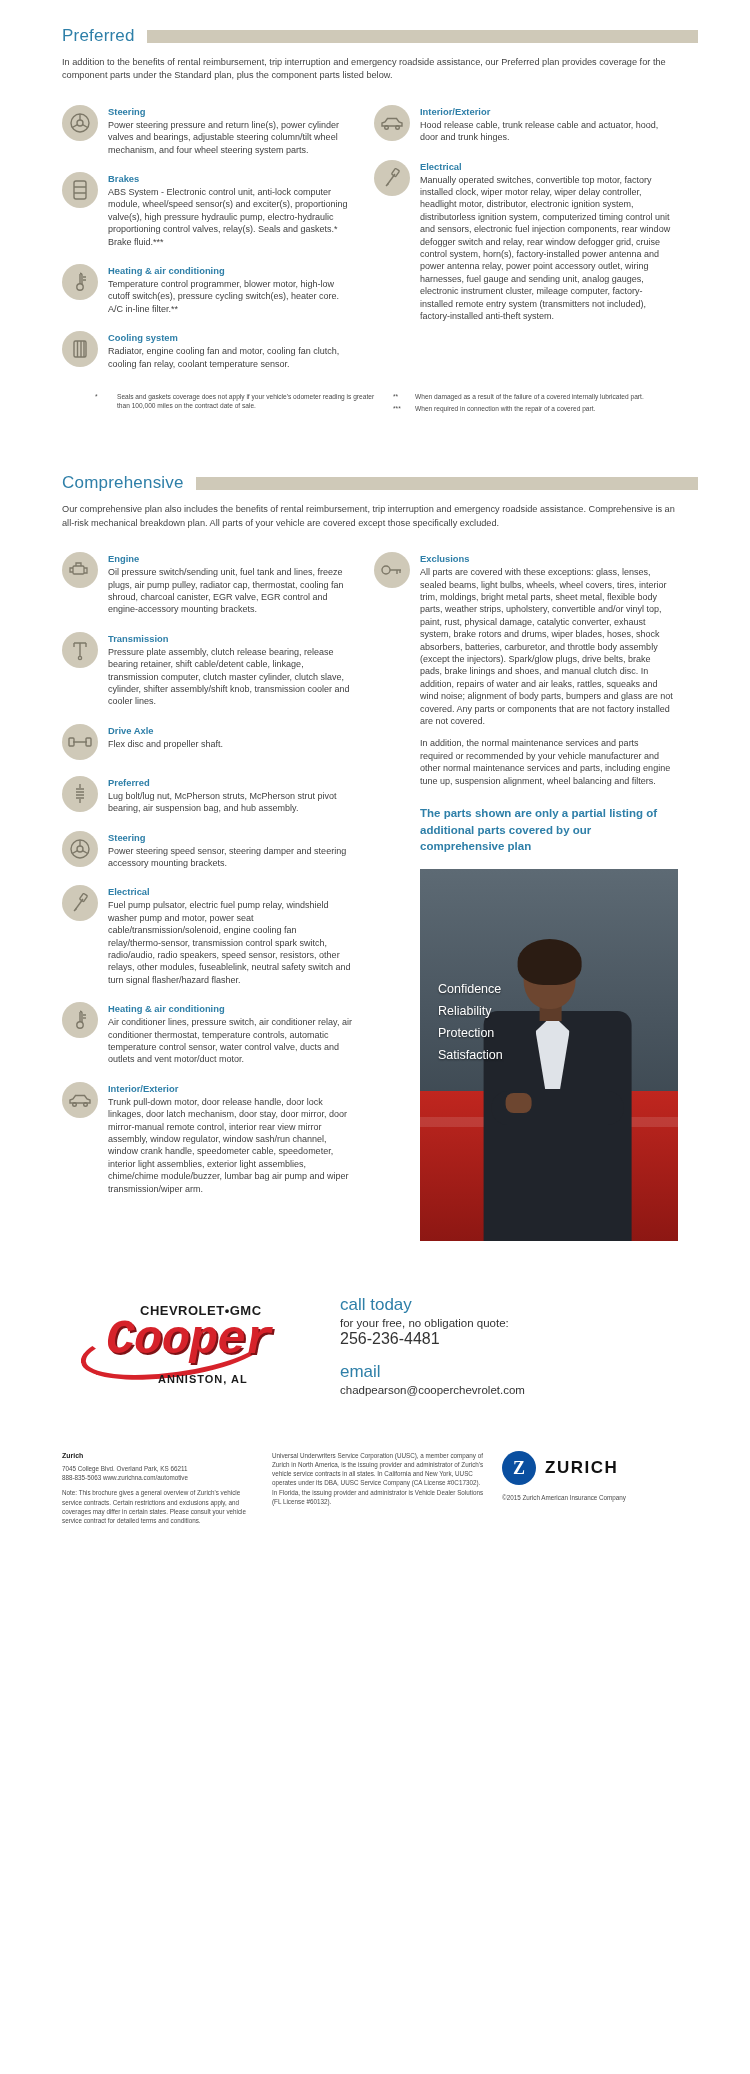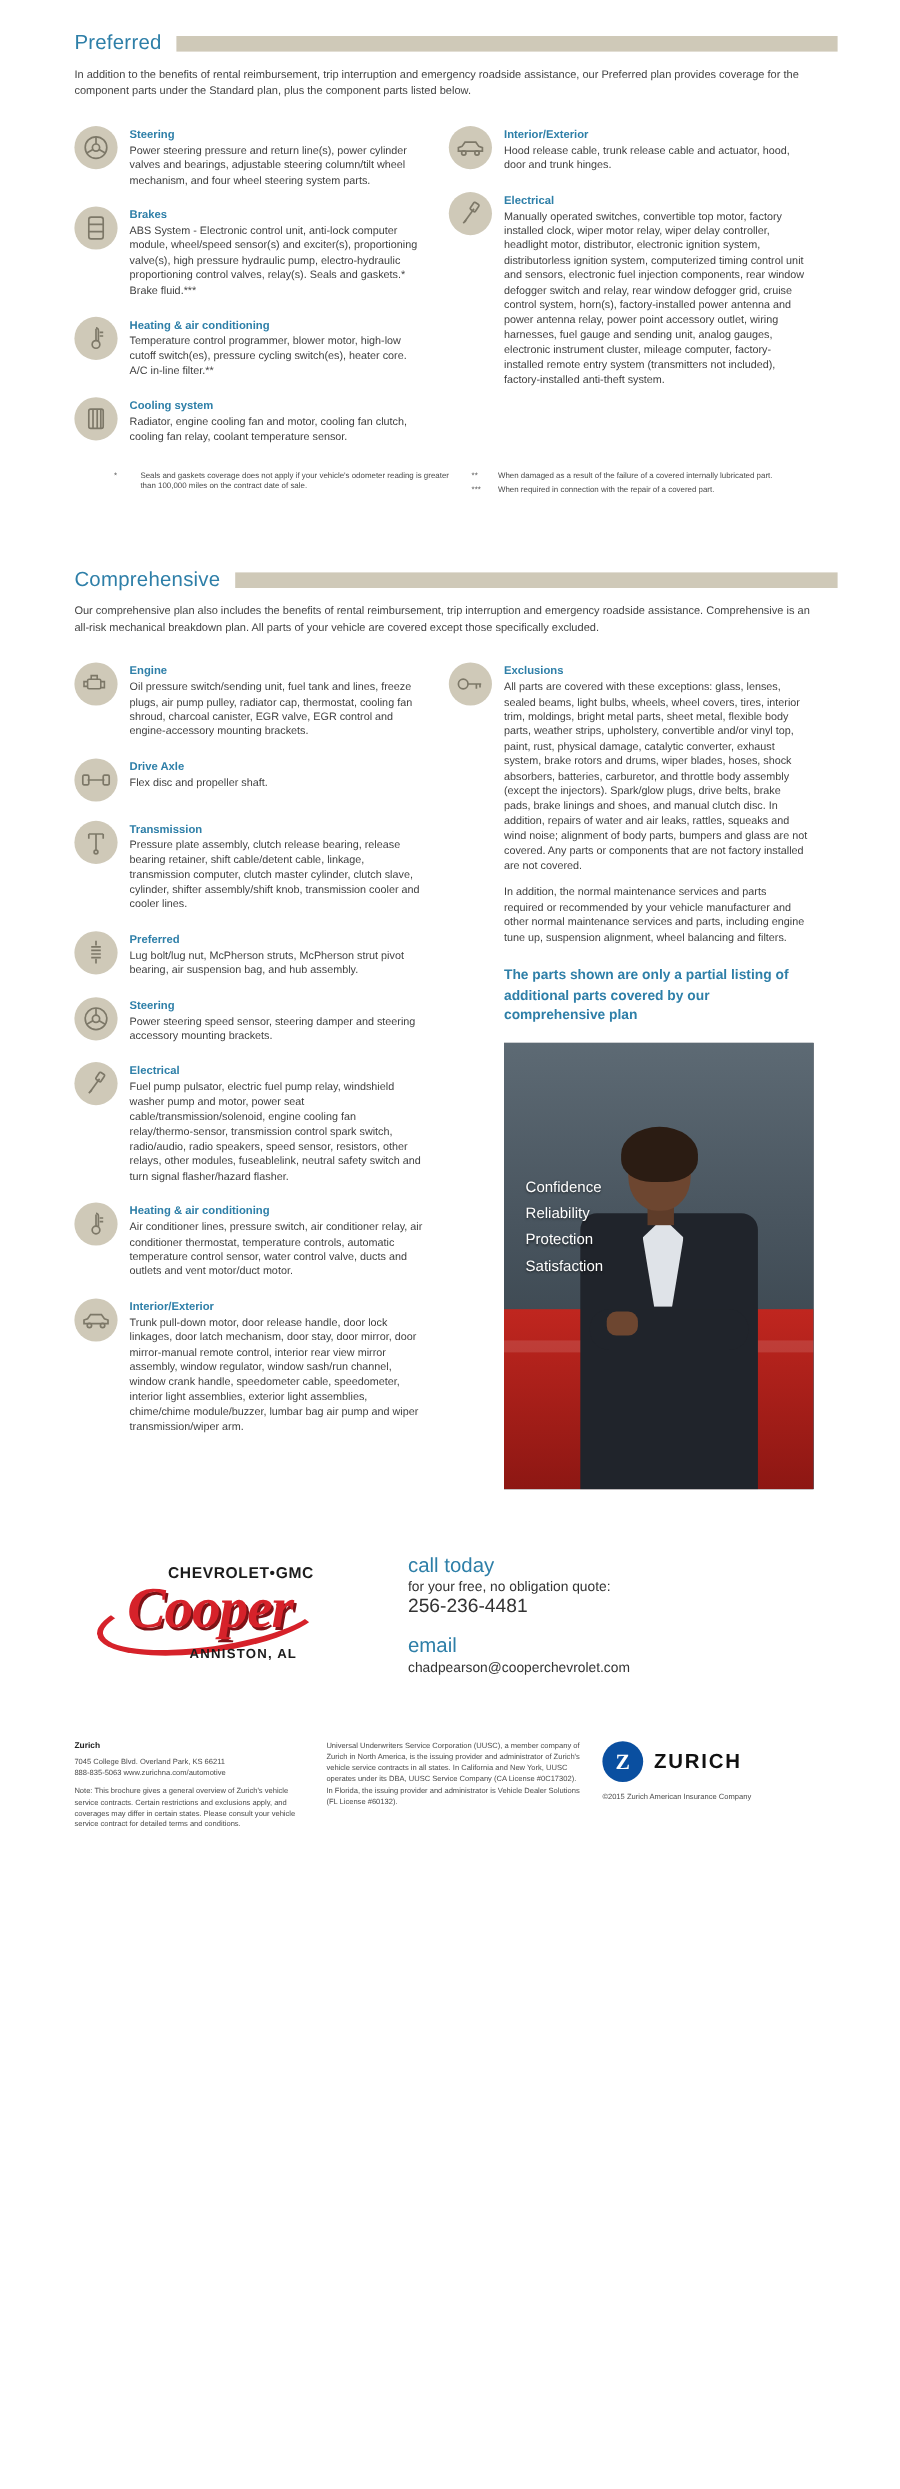--- a/index.html
+++ b/index.html
@@ -170,21 +170,21 @@
     width:640px;
     align-items:flex-start;
   }
   .logo-wrap { width:260px; position:relative; height:110px;text-align:right; }
   .logo-brand {
     position:absolute; left:78px; top:8px;
     font-size:13px; font-weight:bold; color:#1b1b1b; letter-spacing:.5px;
   }
   .logo-cooper {
     position:absolute; left:44px; top:18px;
-    font-family:Liberation Serif, serif;
+    font-family:Liberation Mono, monospace;
     font-style:italic; font-weight:bold;
     font-size:48px; color:#d6222a;
     text-shadow:2px 2px 0 #7e1216;
     letter-spacing:-1px;
   }
   .logo-swoosh {
     position:absolute; left:18px; top:26px; width:190px; height:56px;
     border:5px solid #d6222a; border-radius:50%;
     border-top-color:transparent; border-right-color:transparent;
     transform:rotate(-8deg);
@@ -376,45 +376,45 @@
           </svg>
         </div>
         <div class="txt">
           <div class="h">Engine</div>
           <div class="b">Oil pressure switch/sending unit, fuel tank and lines, freeze plugs, air pump pulley, radiator cap, thermostat, cooling fan shroud, charcoal canister, EGR valve, EGR control and engine-accessory mounting brackets.</div>
         </div>
       </div>
 
       <div class="item">
         <div class="ico">
-          <svg width="26" height="16" viewBox="0 0 26 16" fill="none" stroke="#7d7868" stroke-width="1.4">
-            <line x1="6" y1="8" x2="20" y2="8"></line>
-            <rect x="2" y="4" width="5" height="8" rx="1"></rect>
-              <rect x="19" y="4" width="5" height="8" rx="1"></rect>
-          </svg>
-        </div>
-        <div class="txt">
-          <div class="h">Drive Axle</div>
-          <div class="b">Flex disc and propeller shaft.</div>
-        </div>
-      </div>
-
-      <div class="item">
-        <div class="ico">
           <svg width="22" height="24" viewBox="0 0 22 24" fill="none" stroke="#7d7868" stroke-width="1.4">
             <line x1="11" y1="5" x2="11" y2="19"></line>
               <line x1="5" y1="5" x2="17" y2="5"></line>
             <circle cx="11" cy="20" r="1.6"></circle>
               <line x1="5" y1="5" x2="5" y2="9"></line>
               <line x1="17" y1="5" x2="17" y2="9"></line>
           </svg>
         </div>
         <div class="txt">
           <div class="h">Transmission</div>
           <div class="b">Pressure plate assembly, clutch release bearing, release bearing retainer, shift cable/detent cable, linkage, transmission computer, clutch master cylinder, clutch slave, cylinder, shifter assembly/shift knob, transmission cooler and cooler lines.</div>
+        </div>
+      </div>
+
+      <div class="item">
+        <div class="ico">
+          <svg width="26" height="16" viewBox="0 0 26 16" fill="none" stroke="#7d7868" stroke-width="1.4">
+            <line x1="6" y1="8" x2="20" y2="8"></line>
+            <rect x="2" y="4" width="5" height="8" rx="1"></rect>
+              <rect x="19" y="4" width="5" height="8" rx="1"></rect>
+          </svg>
+        </div>
+        <div class="txt">
+          <div class="h">Drive Axle</div>
+          <div class="b">Flex disc and propeller shaft.</div>
         </div>
       </div>
 
       <div class="item">
         <div class="ico">
           <svg width="20" height="24" viewBox="0 0 20 24" fill="none" stroke="#7d7868" stroke-width="1.4">
             <line x1="10" y1="2" x2="10" y2="6"></line>
             <path d="M6 7h8M6 10h8M6 13h8M6 16h8"></path>
             <line x1="10" y1="17" x2="10" y2="21"></line>
           </svg>

